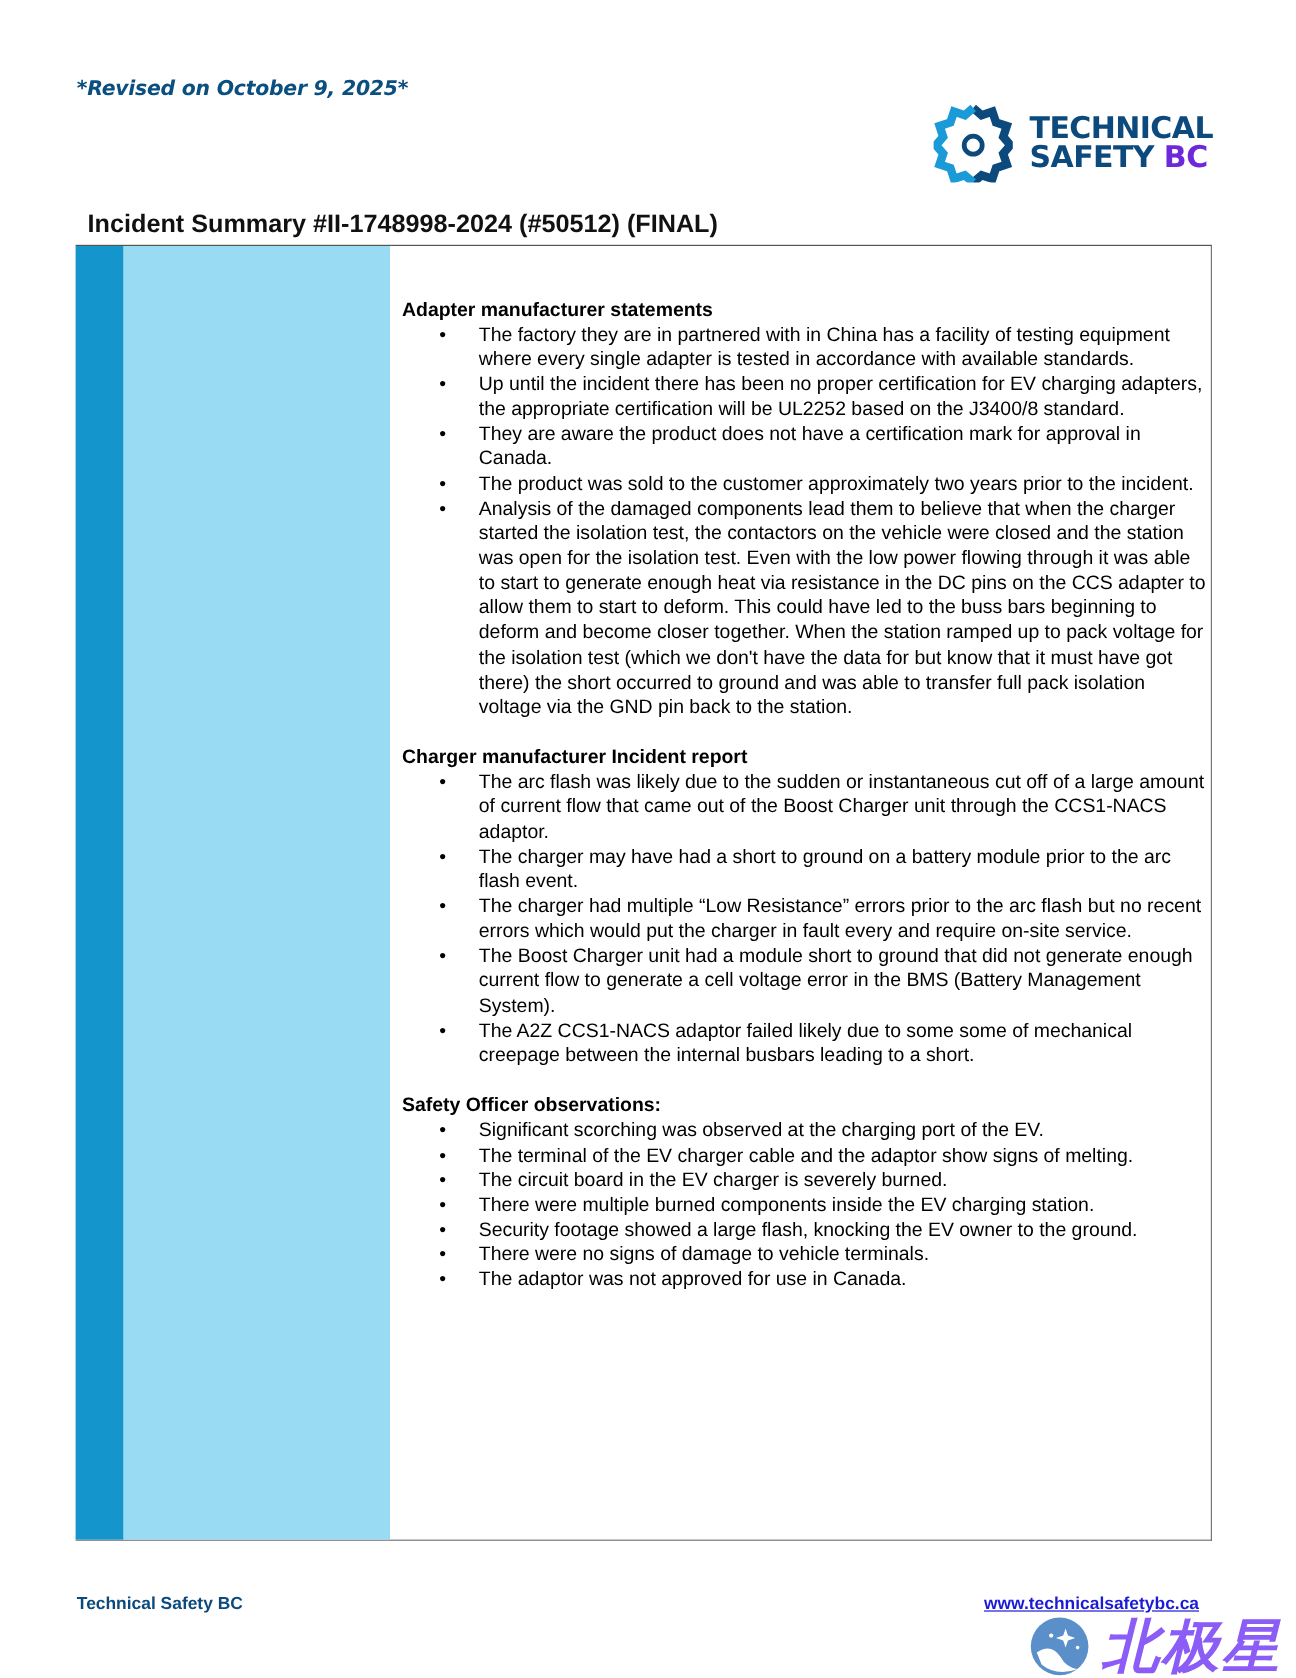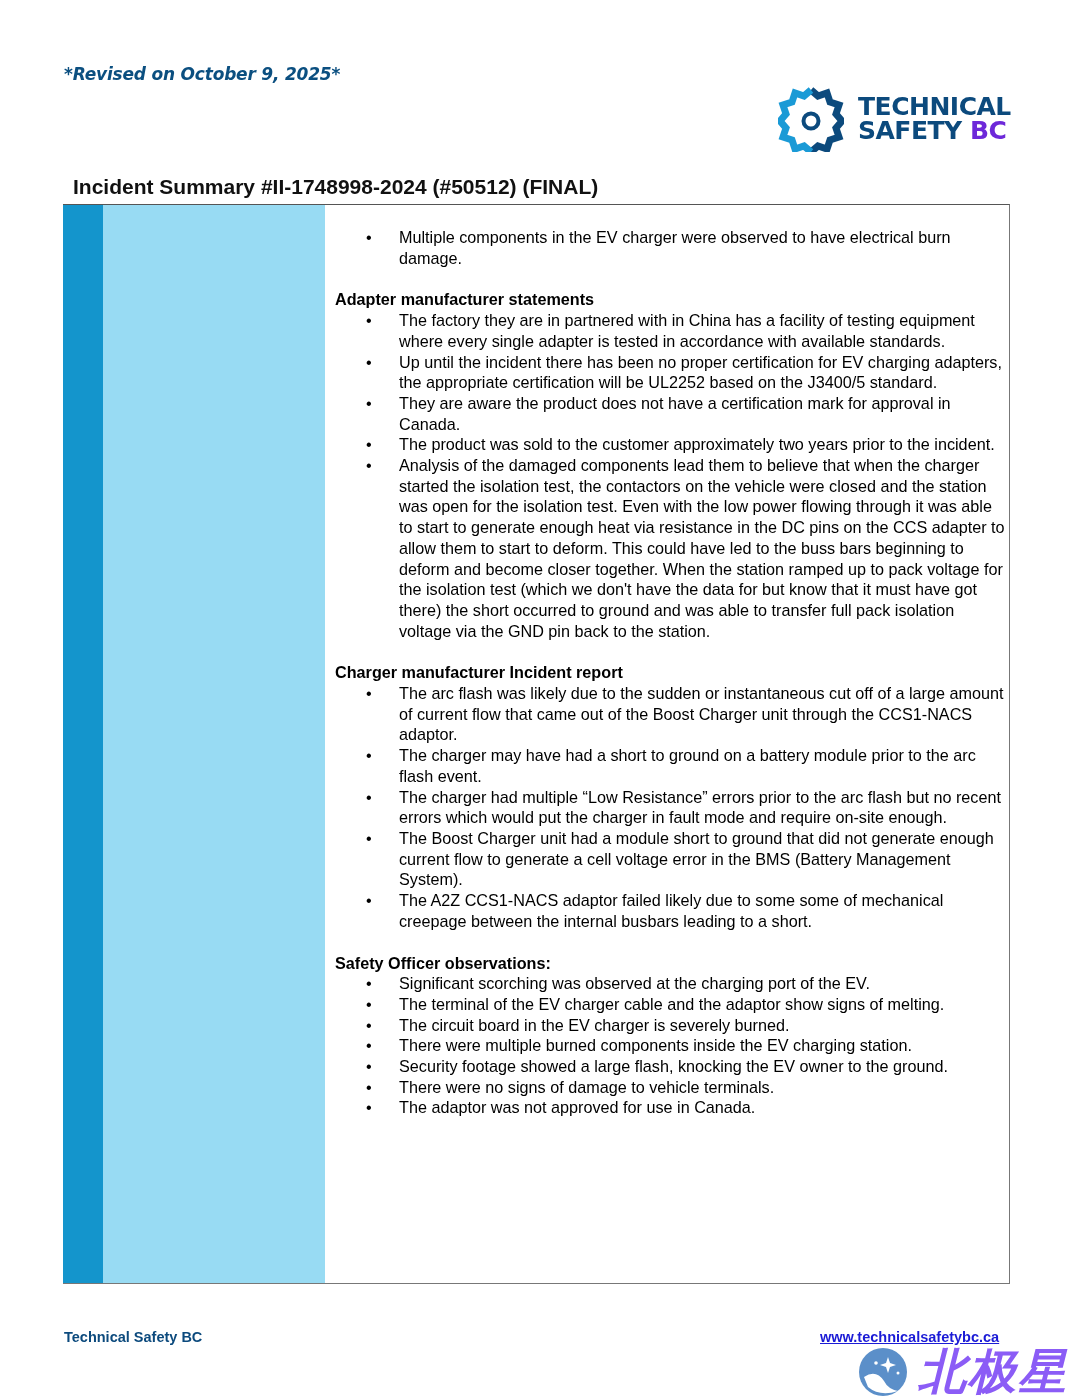--- a/index.html
+++ b/index.html
@@ -53,40 +53,37 @@
   </div>
 </div>
 
 <div class="title">Incident Summary #II-1748998-2024  (#50512) (FINAL)</div>
 
 <div class="frame">
   <div class="band-dark"></div>
   <div class="band-light"></div>
 
   <div class="content">
-    <ul>
-      <li>Multiple components in the EV charger were observed to have electrical burn damage.</li>
-    </ul>
     <div class="gap"></div>
 
     <p class="section-heading">Adapter manufacturer statements</p>
     <ul>
       <li>The factory they are in partnered with in China has a facility of testing equipment where every single adapter is tested in accordance with available standards.</li>
-      <li>Up until the incident there has been no proper certification for EV charging adapters, the appropriate certification will be UL2252 based on the J3400/5 standard.</li>
+      <li>Up until the incident there has been no proper certification for EV charging adapters, the appropriate certification will be UL2252 based on the J3400/8 standard.</li>
       <li>They are aware the product does not have a certification mark for approval in Canada.</li>
       <li>The product was sold to the customer approximately two years prior to the incident.</li>
       <li>Analysis of the damaged components lead them to believe that when the charger started the isolation test, the contactors on the vehicle were closed and the station was open for the isolation test. Even with the low power flowing through it was able to start to generate enough heat via resistance in the DC pins on the CCS adapter to allow them to start to deform. This could have led to the buss bars beginning to deform and become closer together. When the station ramped up to pack voltage for the isolation test (which we don't have the data for but know that it must have got there) the short occurred to ground and was able to transfer full pack isolation voltage via the GND pin back to the station.</li>
     </ul>
     <div class="gap"></div>
 
     <p class="section-heading">Charger manufacturer Incident report</p>
     <ul>
       <li>The arc flash was likely due to the sudden or instantaneous cut off of a large amount of current flow that came out of the Boost Charger unit through the CCS1-NACS adaptor.</li>
       <li>The charger may have had a short to ground on a battery module prior to the arc flash event.</li>
-      <li>The charger had multiple “Low Resistance” errors prior to the arc flash but no recent errors which would put the charger in fault mode and require on-site enough.</li>
+      <li>The charger had multiple “Low Resistance” errors prior to the arc flash but no recent errors which would put the charger in fault every and require on-site service.</li>
       <li>The Boost Charger unit had a module short to ground that did not generate enough current flow to generate a cell voltage error in the BMS (Battery Management System).</li>
       <li>The A2Z CCS1-NACS adaptor failed likely due to some some of mechanical creepage between the internal busbars leading to a short.</li>
     </ul>
     <div class="gap"></div>
 
     <p class="section-heading">Safety Officer observations:</p>
     <ul>
       <li>Significant scorching was observed at the charging port of the EV.</li>
       <li>The terminal of the EV charger cable and the adaptor show signs of melting.</li>
       <li>The circuit board in the EV charger is severely burned.</li>

